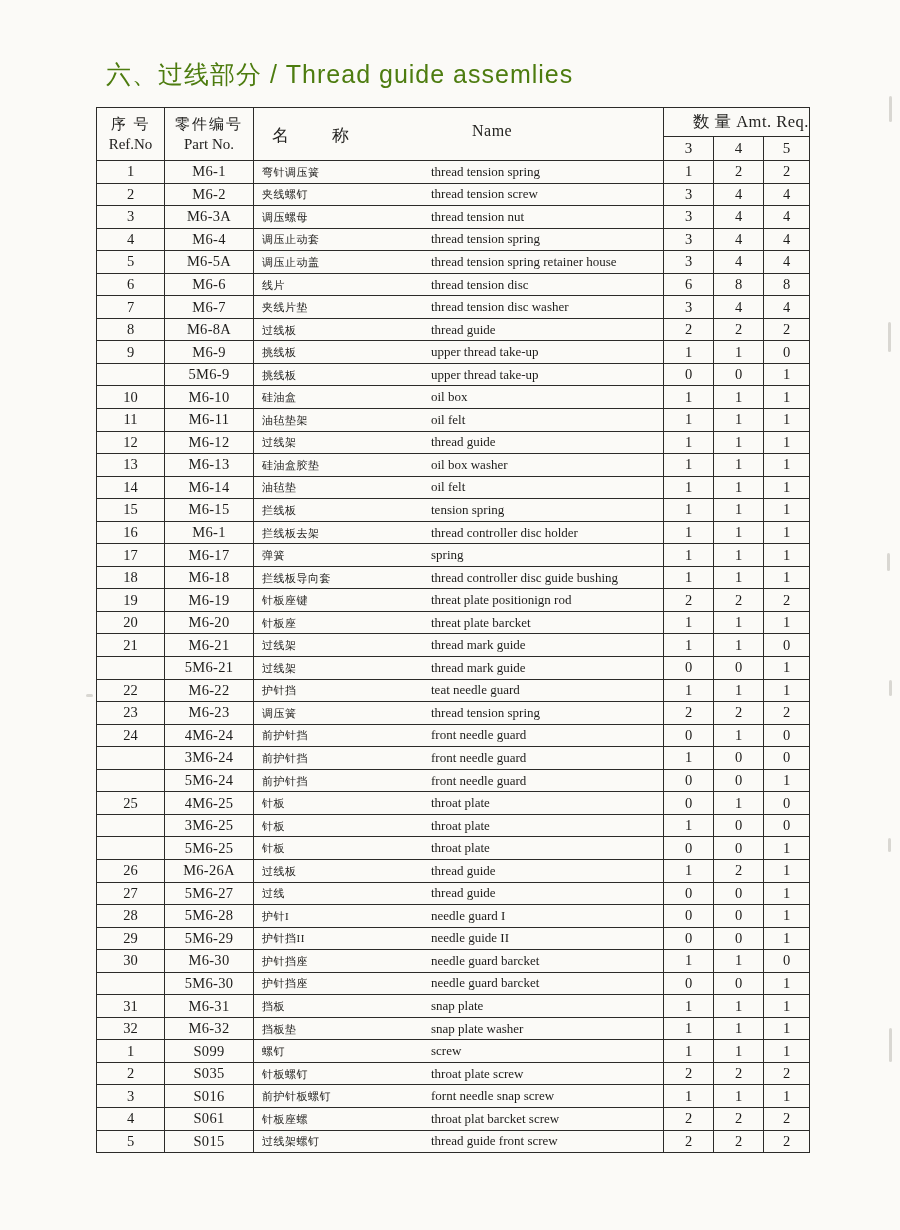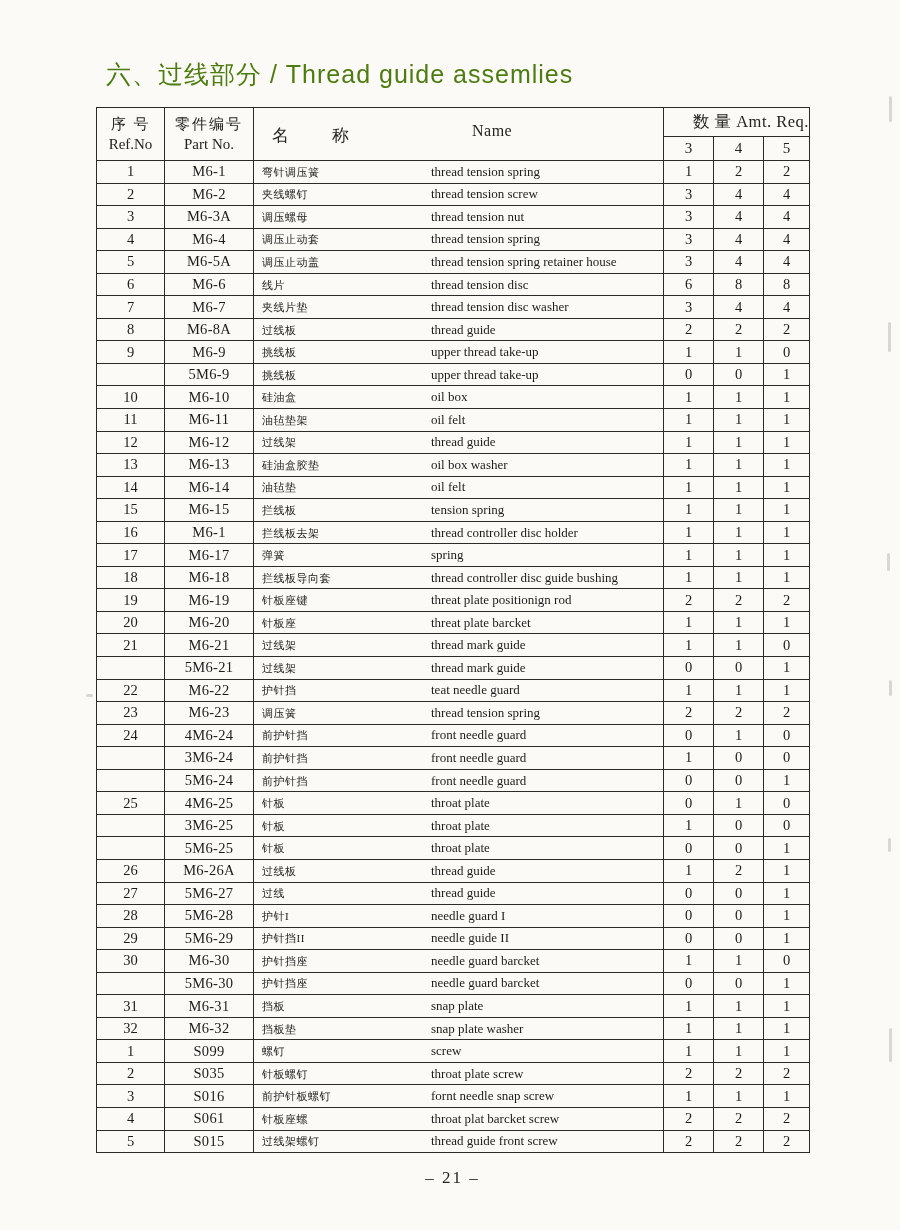--- a/index.html
+++ b/index.html
@@ -597,21 +597,20 @@
             <span class="zh">过线架螺钉</span>
             <span class="en">thread guide front screw</span>
           </td>
           <td class="c-qty">2</td>
           <td class="c-qty">2</td>
           <td class="c-qty">2</td>
         </tr>
       </tbody>
   </table>
 
-  <div class="page-number">– 21 –</div>
 
   <div class="artifact a1"></div>
   <div class="artifact a2"></div>
   <div class="artifact a3"></div>
   <div class="artifact a4"></div>
   <div class="artifact a5"></div>
   <div class="artifact a6"></div>
   <div class="artifact a7"></div>
 
 </div>

